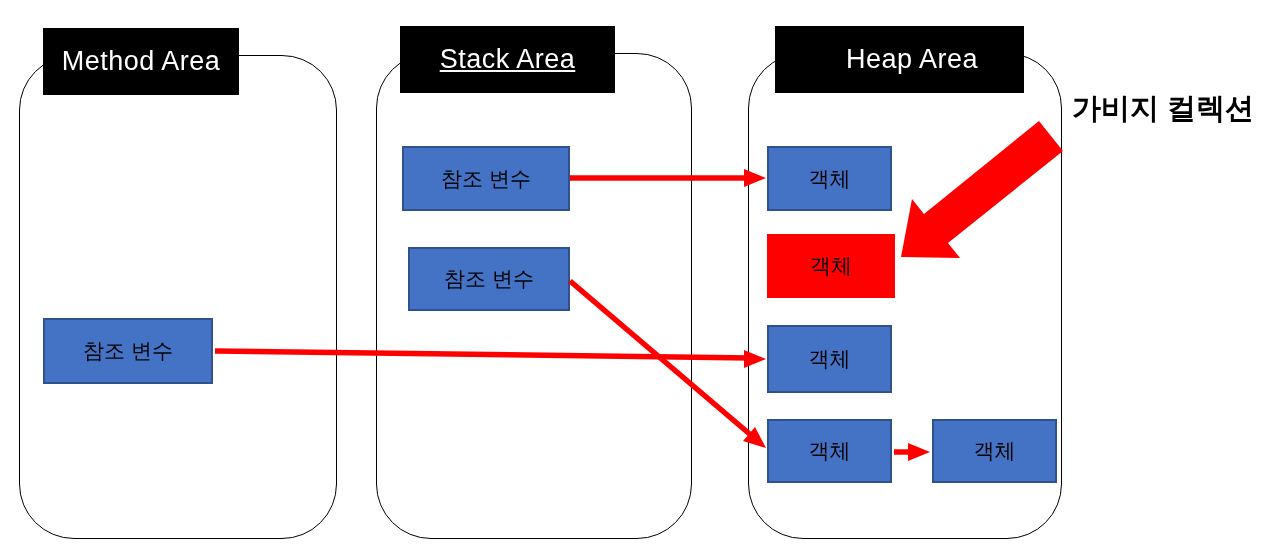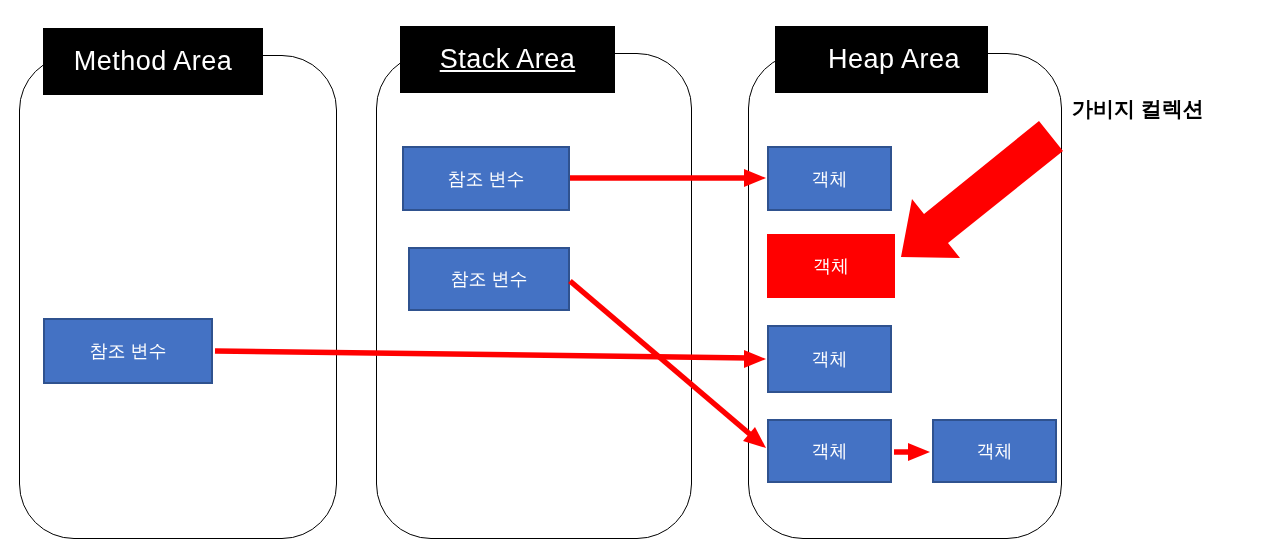--- a/index.html
+++ b/index.html
@@ -33,32 +33,32 @@
     background: var(--header-bg, #000000);
     color: var(--header-text, #ffffff);
     display: flex;
     align-items: center;
     justify-content: center;
     font-size: 27px;
     letter-spacing: 0.5px;
     z-index: 3;
     box-sizing: border-box;
   }
-  .hdr-method { left: 43px;  top: 28px; width: 220px; height: 67px; }
+  .hdr-method { left: 43px;  top: 28px; width: 196px; height: 67px; }
   .hdr-stack  { left: 400px; top: 26px; width: 215px; height: 67px; text-decoration: underline; }
-  .hdr-heap   { left: 775px; top: 26px; width: 213px; height: 67px; padding-left: 25px; }
+  .hdr-heap   { left: 775px; top: 26px; width: 249px; height: 67px; padding-left: 25px; }
 
   
   .node {
     position: absolute;
     display: flex;
     align-items: center;
     justify-content: center;
-    color: #ffffff;
-    font-size: 18px;
+    color: #000000;
+    font-size: 21px;
     z-index: 2;
     box-sizing: border-box;
   }
   .node-blue {
     background: var(--node-blue, #4472C4);
     border: 2.5px solid var(--node-blue-border, #2F528F);
   }
   .node-red {
     background: var(--node-red, #FF0000);
     border: none;
@@ -96,21 +96,21 @@
 
   
   .annotation {
     position: absolute;
     left: 1072px;
     top: 90px;
     width: 208px;
     z-index: 5;
     color: #000000;
     font-weight: bold;
-    font-size: 21px;
+    font-size: 29px;
     line-height: 37px;
     white-space: nowrap;
   }
 </style>
 </head>
 <body>
 
 <div class="canvas">
 
   <div class="area area-method"></div>

